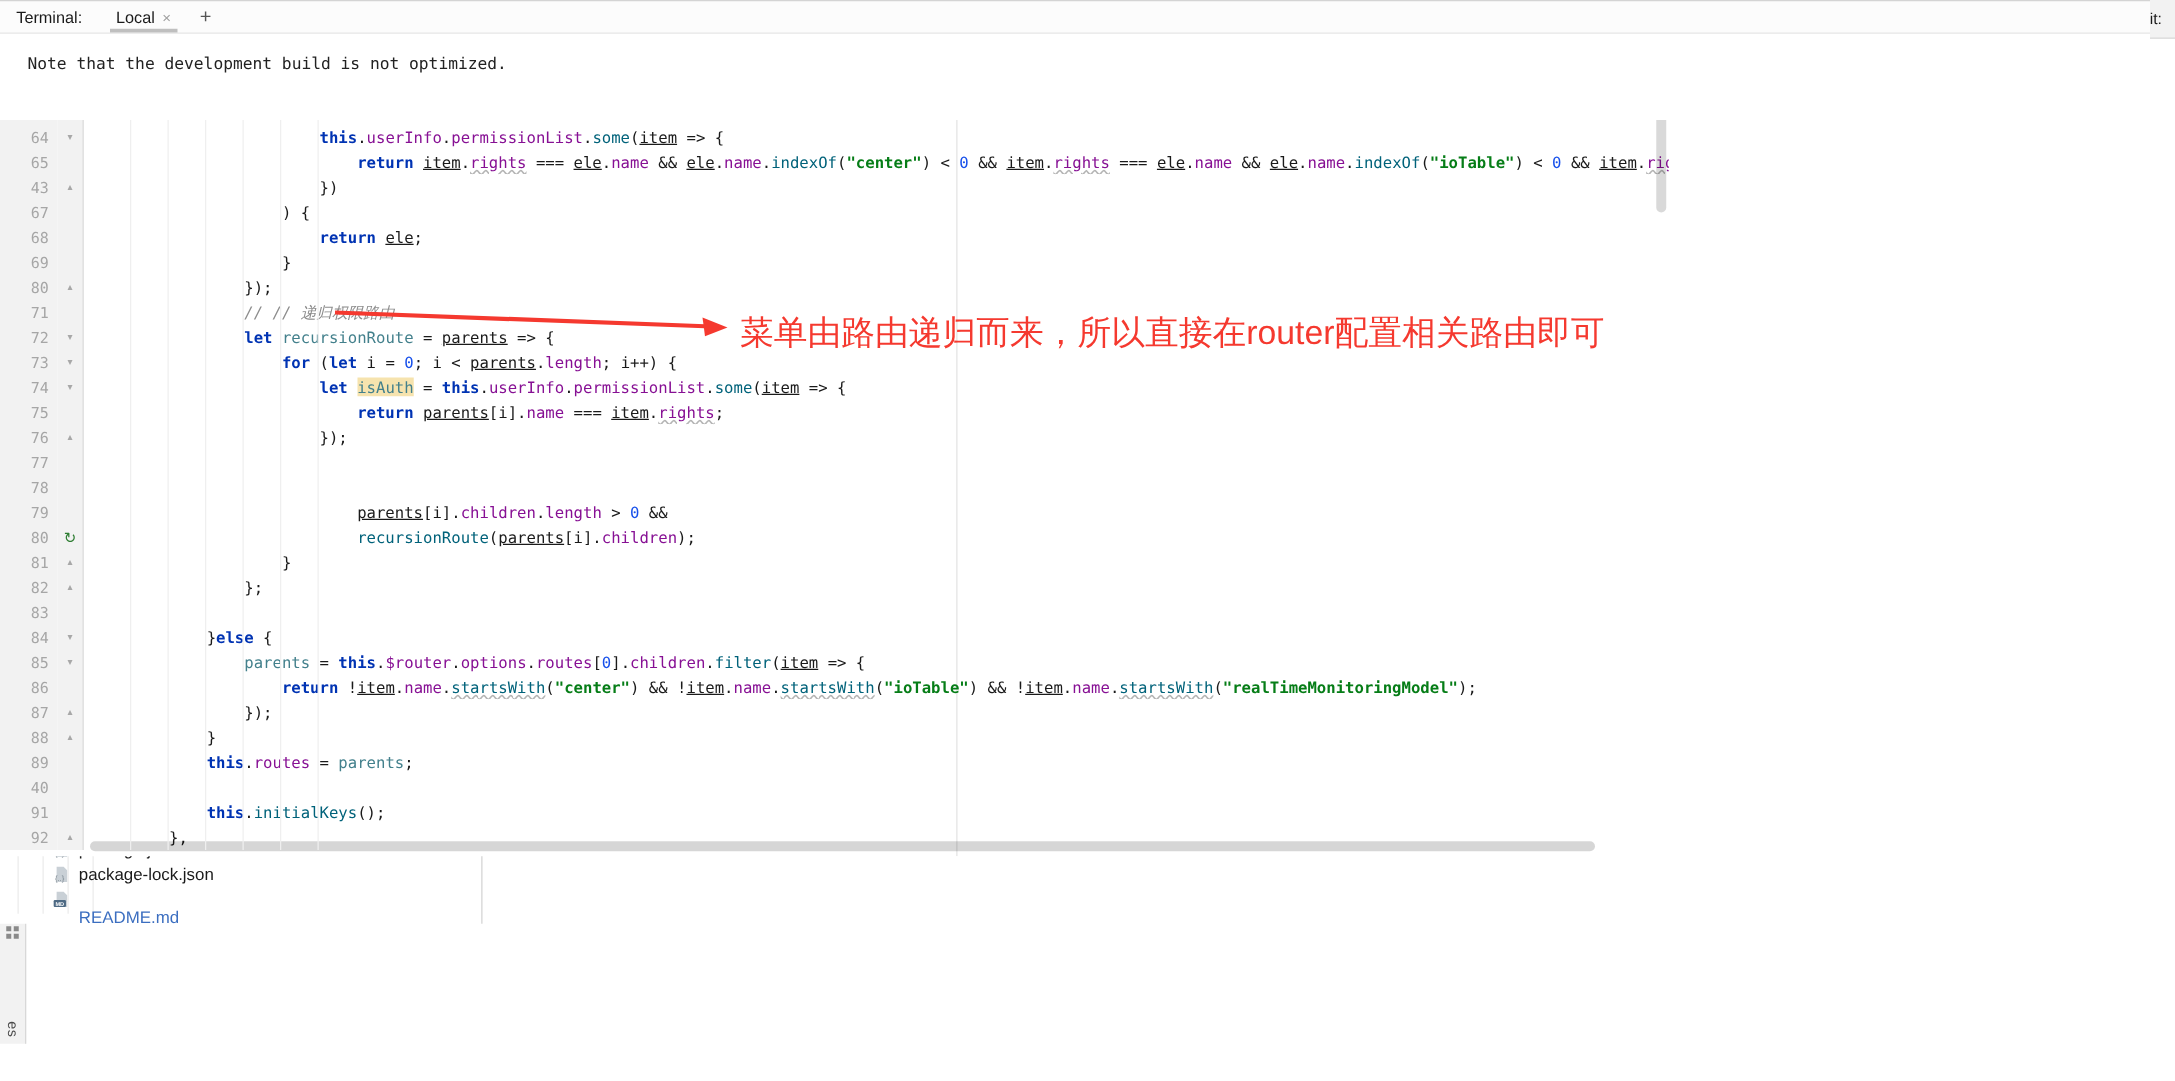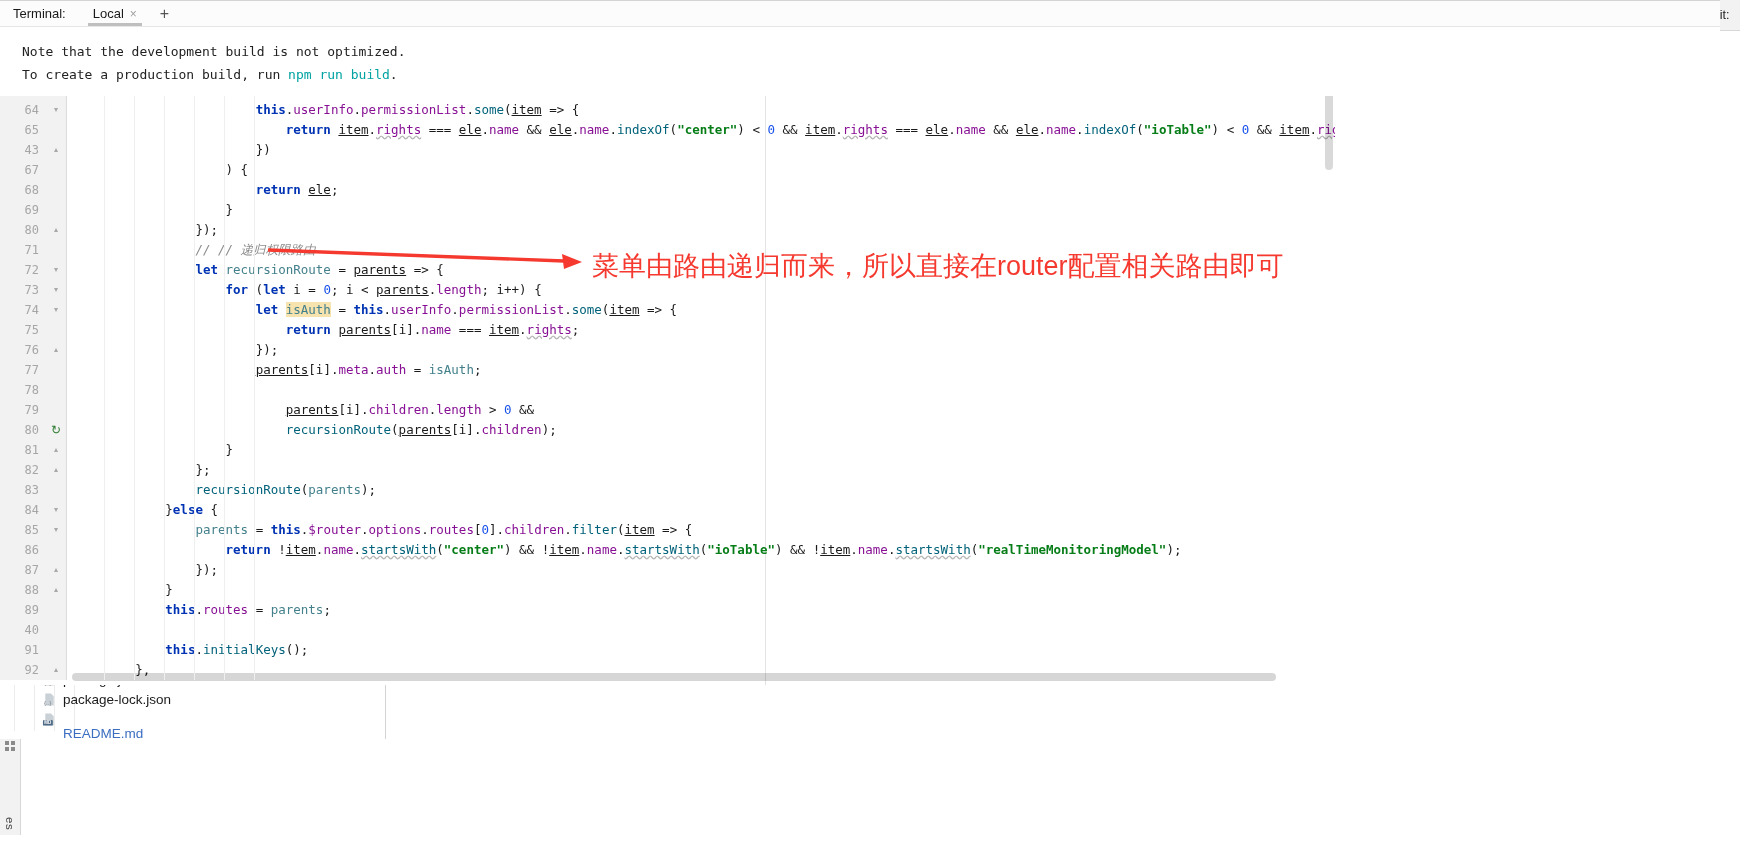--- a/index.html
+++ b/index.html
@@ -807,21 +807,20 @@
           <pre class="ct">                            <span class="k">return </span><span class="u">parents</span><span class="p">[</span><span class="p">i</span><span class="p">].</span><span class="pr">name</span><span class="p"> === </span><span class="u">item</span><span class="p">.</span><span class="pr w">rights</span><span class="p">;</span></pre>
         </div>
         <div class="cl">
           <span class="lnum">76</span>
           <span class="gfold">▴</span>
           <pre class="ct">                        <span class="p">});</span></pre>
         </div>
         <div class="cl">
           <span class="lnum">77</span>
           <span class="gfold"></span>
-          <pre class="ct">                        <span class="u">parents</span><span class="p">[</span><span class="p">i</span><span class="p">].</span><span class="pr">meta</span><span class="p">.</span><span class="pr">auth</span><span class="p"> = </span><span class="v">isAuth</span><span class="p">;</span></pre>
         </div>
         <div class="cl">
           <span class="lnum">78</span>
           <span class="gfold"></span>
         </div>
         <div class="cl">
           <span class="lnum">79</span>
           <span class="gfold"></span>
           <pre class="ct">                            <span class="u">parents</span><span class="p">[</span><span class="p">i</span><span class="p">].</span><span class="pr">children</span><span class="p">.</span><span class="pr">length</span><span class="p"> &gt; </span><span class="n">0</span><span class="p"> &amp;&amp;</span></pre>
         </div>
@@ -836,21 +835,20 @@
           <pre class="ct">                    <span class="p">}</span></pre>
         </div>
         <div class="cl">
           <span class="lnum">82</span>
           <span class="gfold">▴</span>
           <pre class="ct">                <span class="p">};</span></pre>
         </div>
         <div class="cl">
           <span class="lnum">83</span>
           <span class="gfold"></span>
-          <pre class="ct">                <span class="fn">recursionRoute</span><span class="p">(</span><span class="v">parents</span><span class="p">);</span></pre>
         </div>
         <div class="cl">
           <span class="lnum">84</span>
           <span class="gfold">▾</span>
           <pre class="ct">            <span class="p">}</span><span class="k">else</span><span class="p"> {</span></pre>
         </div>
         <div class="cl">
           <span class="lnum">85</span>
           <span class="gfold">▾</span>
           <pre class="ct">                <span class="v">parents</span><span class="p"> = </span><span class="k">this</span><span class="p">.</span><span class="pr">$router</span><span class="p">.</span><span class="pr">options</span><span class="p">.</span><span class="pr">routes</span><span class="p">[</span><span class="n">0</span><span class="p">].</span><span class="pr">children</span><span class="p">.</span><span class="fn">filter</span><span class="p">(</span><span class="u">item</span><span class="p"> =&gt; {</span></pre>
@@ -913,21 +911,20 @@
     <div id="term-header">
       <span id="term-label">Terminal:</span>
       <span class="term-tab">
         <span>Local</span>
         <span class="term-close">×</span>
       </span>
       <span id="term-plus">+</span>
     </div>
     <div id="term-body">
         <div class="term-line"><span>Note that the development build is not optimized.</span></div>
-        <div class="term-line"><span>To create a production build, run </span><span class="cyan">npm run build</span><span>.</span></div>
       </div>
   </div>
 
   <svg id="overlay" class="abs">
     <line id="anno-line" x1="268" y1="250" x2="564" y2="261" stroke-width="3.4" stroke="#F5392F"></line>
     <polygon id="anno-head" points="582,262 562,254 564,269" fill="#F5392F"></polygon>
   </svg>
   <div id="anno-text">菜单由路由递归而来，所以直接在router配置相关路由即可</div>
 
 </div>

